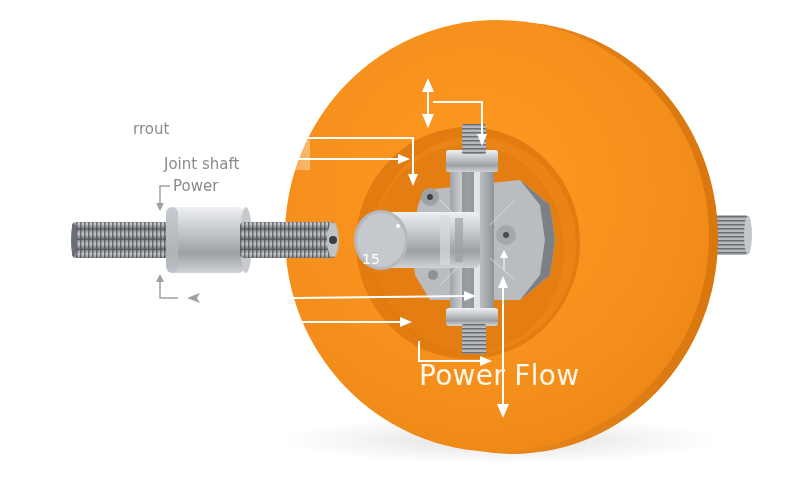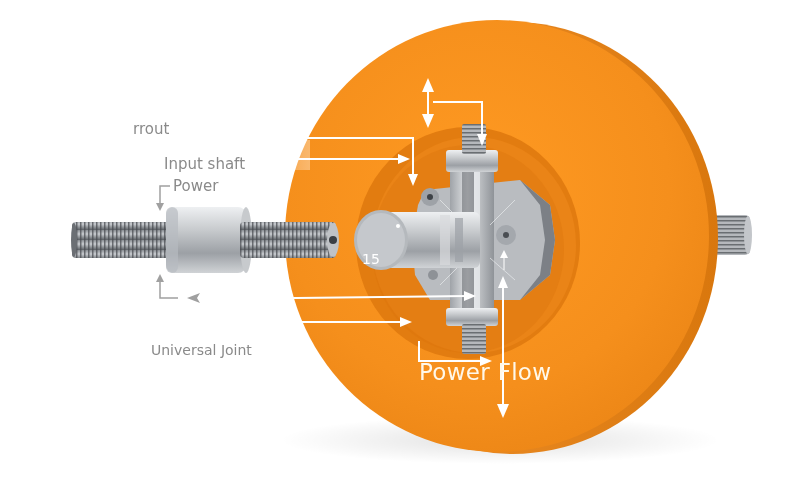--- a/index.html
+++ b/index.html
@@ -16,21 +16,21 @@
     font-size: 15px;
     white-space: nowrap;
     font-family: "DejaVu Sans", sans-serif;
   }
   .label-rrout { left: 133px; top: 120px; }
   .label-input-shaft { left: 164px; top: 155px; }
   .label-shaft { left: 173px; top: 177px; }
   .label-universal-joint { left: 151px; top: 342px; font-size: 14px; }
   .power-flow {
     position: absolute; left: 419px; top: 359px;
-    color: #fff8ea; font-size: 23px; font-weight: normal;
+    color: #fff8ea; font-size: 28px; font-weight: normal;
     letter-spacing: 0.3px;
     font-family: "DejaVu Sans", sans-serif;
   }
   .engraving {
     position: absolute; left: 362px; top: 228px;
     color: #ffffff; font-size: 14px; line-height: 14px;
     font-family: "DejaVu Sans", sans-serif;
     margin-top: 24px;
   }
   svg { position: absolute; left: 0; top: 0; }
@@ -197,18 +197,17 @@
       <polyline points="160,280 160,298 178,298"></polyline>
     </g>
     <g fill="#a0a0a0">
       <polygon points="160,211 156,203 164,203"></polygon>
       <polygon points="160,274 156,282 164,282"></polygon>
       <polygon points="187,298 200,293 197,298 200,303"></polygon>
     </g>
   </svg>
 
   <div class="label label-rrout">rrout</div>
-  <div class="label label-input-shaft">Input shaft</div>
+  <div class="label label-input-shaft">Joint shaft</div>
   <div class="label label-shaft">Power</div>
-  <div class="label label-universal-joint">Universal Joint</div>
   <div class="power-flow">Power Flow</div>
   <div class="engraving">15</div>
 </div>
 
 </body></html>

